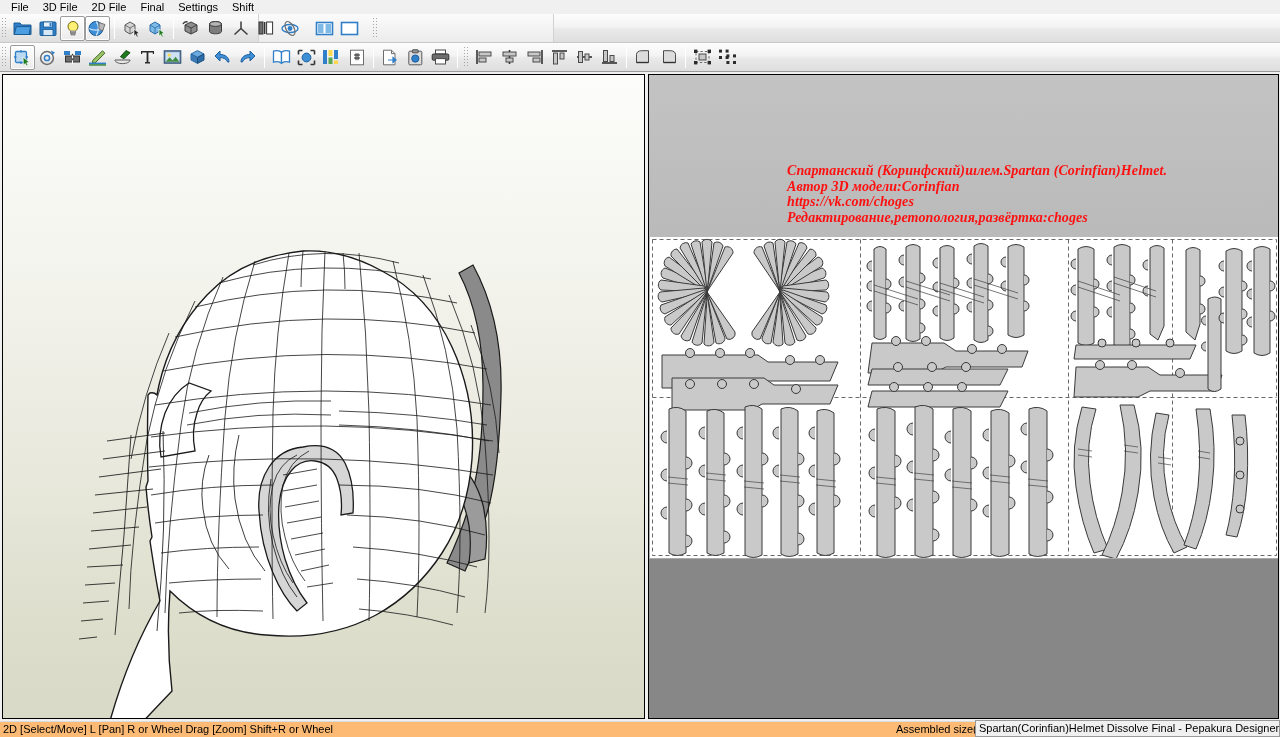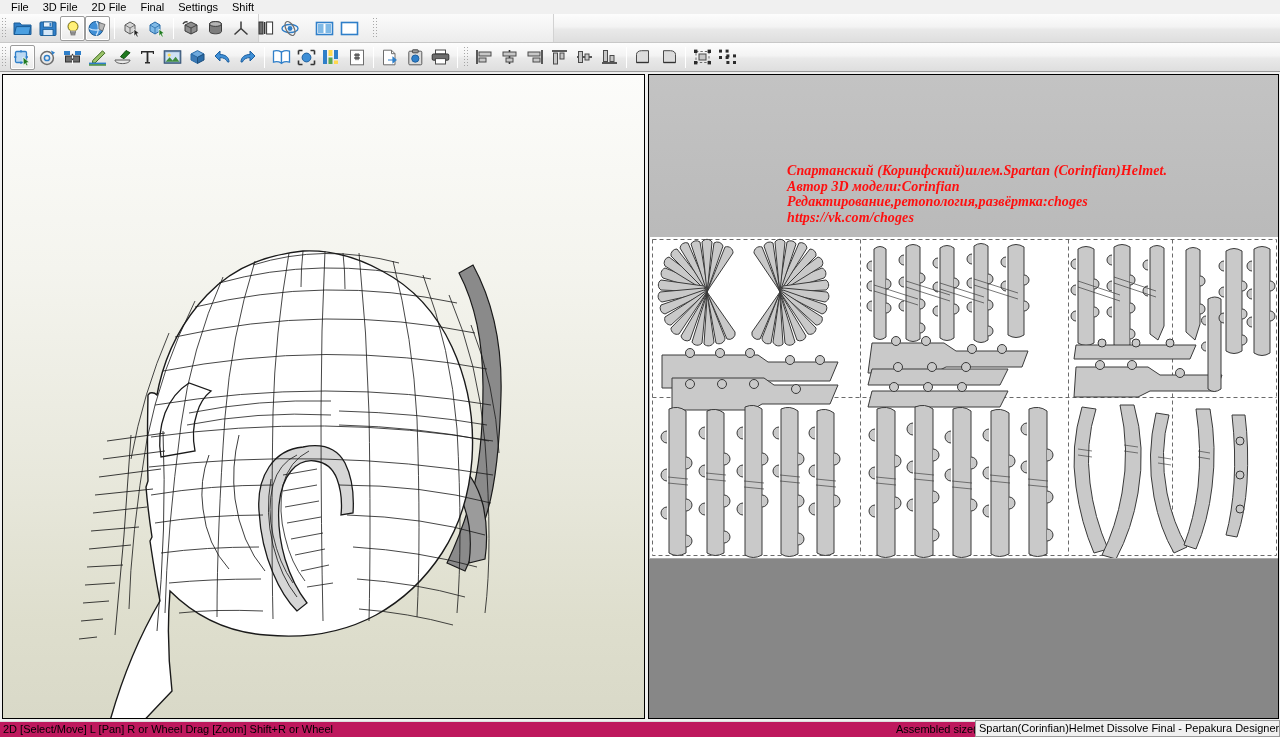--- a/index.html
+++ b/index.html
@@ -121,21 +121,21 @@
     font-style:italic; font-weight:bold; font-size:14px; line-height:15.5px;
     letter-spacing:.1px; white-space:nowrap;
   }
 
   
   .pagegrid { position:absolute; left:0; top:0; width:100%; height:100%; }
 
   
   .statusbar {
     position:absolute; left:0; top:721px; width:1280px; height:16px;
-    background:#be185d; border-top:1px solid #dcdcdc;
+    background:#fdba74; border-top:1px solid #dcdcdc;
     display:flex; align-items:center;
   }
   .status-left { position:absolute; left:3px; top:1px; font-size:11px; white-space:nowrap;}
   .status-right {
     position:absolute; left:896px; top:1px; font-size:11px; white-space:nowrap;
     color:#000; overflow:hidden; width:384px;
   }
   .taskbar-win {
     position:absolute; left:975px; top:720px; width:305px; height:17px;
     background:#f0f0f0; border:1px solid #9a9a9a;
@@ -594,22 +594,22 @@
 
     <div class="splitter"></div>
 
     <div class="view2d">
       <div class="v2d-top"></div>
       <div class="v2d-bottom"></div>
 
       <div class="red-text">
         <div>Спартанский (Коринфский)шлем.Spartan (Corinfian)Helmet.</div>
         <div>Автор 3D модели:Corinfian</div>
+        <div>https://vk.com/choges</div>
         <div>Редактирование,ретопология,развёртка:choges</div>
-        <div>https://vk.com/choges</div>
       </div>
 
       <div class="paper">
         <svg class="pagegrid" width="629" height="321" viewBox="0 0 629 321">
           <defs>
 
             <g id="strip">
               <path d="M0 0 h16 v150 h-16 z" fill="#c9c9c9" stroke="#3a3a3a" stroke-width="1.1"></path>
             </g>
           </defs>

